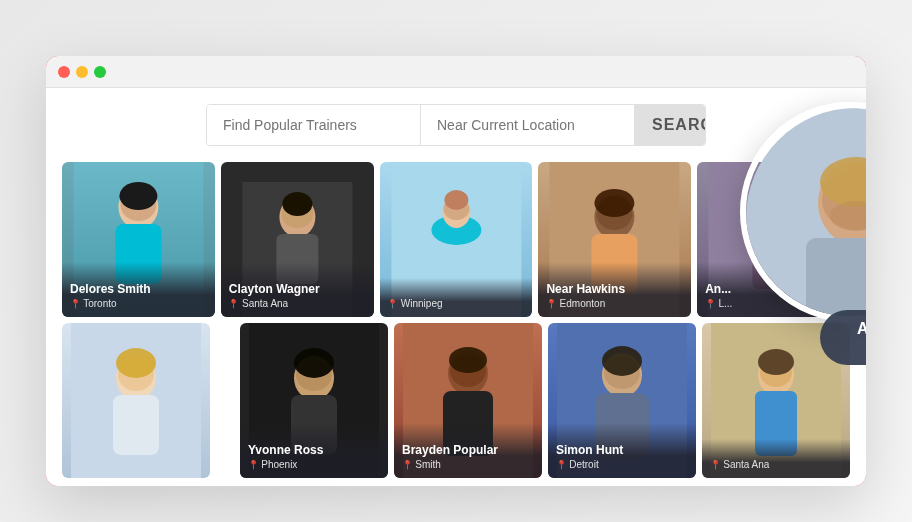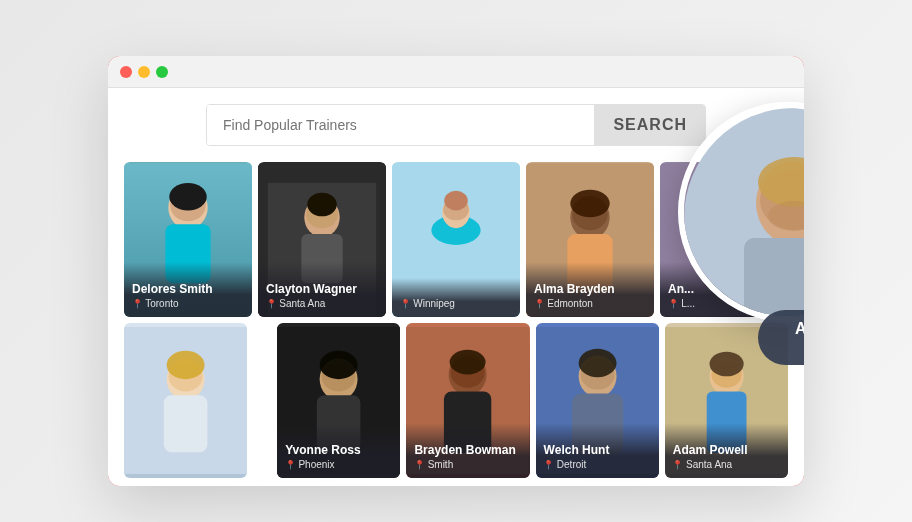--- a/index.html
+++ b/index.html
@@ -9,21 +9,21 @@
       background: #f0f0f0;
       font-family: -apple-system, BlinkMacSystemFont, 'Segoe UI', sans-serif;
       overflow: hidden;
       display: flex;
       align-items: center;
       justify-content: center;
       background: linear-gradient(135deg, #e8e8e8 0%, #f5f5f5 100%);
     }
 
     .browser-window {
-      width: 696px;
+      width: 820px;
       height: 430px;
       background: #ef4444;
       border-radius: 12px;
       box-shadow: 0 20px 60px rgba(0,0,0,0.15);
       overflow: visible;
       position: relative;
       margin-top: 20px;
     }
 
     .browser-titlebar {
@@ -211,20 +211,21 @@
   <div class="browser-titlebar">
     <div class="traffic-light tl-red"></div>
     <div class="traffic-light tl-yellow"></div>
     <div class="traffic-light tl-green"></div>
   </div>
 
   <div class="browser-content">
 
     <div class="search-bar">
       <input class="search-find" type="text" placeholder="Find Popular Trainers" style="">
+      <input class="search-near" type="text" placeholder="Near Current Location" style="">
       <button class="search-btn">SEARCH</button>
     </div>
 
     <div class="cards-container">
 
       <div class="cards-row">
 
         <div class="card" style="background:linear-gradient(to bottom, #6aacb8 0%, #4a8c98 100%);">
           <div class="person">
             
@@ -297,21 +298,21 @@
           <div class="person">
             <svg width="100%" height="100%" viewBox="0 0 130 155" xmlns="http://www.w3.org/2000/svg">
               <rect width="130" height="155" fill="#c09870"></rect>
               <ellipse cx="65" cy="55" rx="20" ry="22" fill="#8b6040"></ellipse>
               <rect x="42" y="72" width="46" height="60" rx="8" fill="#e8a060"></rect>
               <ellipse cx="65" cy="52" rx="18" ry="16" fill="#7a5030"></ellipse>
               <ellipse cx="65" cy="41" rx="20" ry="14" fill="#3a1a00" opacity="0.9"></ellipse>
             </svg>
           </div>
           <div class="card-overlay">
-            <div class="card-name">Alma Brayden</div>
+            <div class="card-name">Near Hawkins</div>
             <div class="card-location">
               <span class="pin-icon">📍</span>
               <span>Edmonton</span>
             </div>
           </div>
         </div>
 
         <div class="card" style="background: linear-gradient(to bottom, #9088a0 0%, #706080 100%);">
           <div class="person">
             <svg width="100%" height="100%" viewBox="0 0 130 155" xmlns="http://www.w3.org/2000/svg">
@@ -370,59 +371,58 @@
           <div class="person">
             <svg width="100%" height="100%" viewBox="0 0 130 155" xmlns="http://www.w3.org/2000/svg">
               <rect width="130" height="155" fill="#b06848"></rect>
               <ellipse cx="65" cy="50" rx="20" ry="22" fill="#8b5030"></ellipse>
               <rect x="40" y="68" width="50" height="65" rx="8" fill="#222"></rect>
               <ellipse cx="65" cy="48" rx="18" ry="16" fill="#7a4020"></ellipse>
               <ellipse cx="65" cy="37" rx="19" ry="13" fill="#2a1800" opacity="0.9"></ellipse>
             </svg>
           </div>
           <div class="card-overlay">
-            <div class="card-name">Brayden Bowman</div>
+            <div class="card-name">Brayden Popular</div>
             <div class="card-location">
               <span class="pin-icon">📍</span>
               <span>Smith</span>
             </div>
           </div>
         </div>
 
         <div class="card" style="background: linear-gradient(to bottom, #5878c0 0%, #3858a0 100%);">
           <div class="person">
             <svg width="100%" height="100%" viewBox="0 0 130 155" xmlns="http://www.w3.org/2000/svg">
               <rect width="130" height="155" fill="#5070b0"></rect>
               <ellipse cx="65" cy="52" rx="20" ry="22" fill="#d0a880"></ellipse>
               <rect x="38" y="70" width="54" height="65" rx="10" fill="#607090"></rect>
               <ellipse cx="65" cy="50" rx="18" ry="16" fill="#c09870"></ellipse>
               <ellipse cx="65" cy="38" rx="20" ry="15" fill="#282010" opacity="0.9"></ellipse>
             </svg>
           </div>
           <div class="card-overlay">
-            <div class="card-name">Welch Hunt</div>
+            <div class="card-name">Simon Hunt</div>
             <div class="card-location">
               <span class="pin-icon">📍</span>
               <span>Detroit</span>
             </div>
           </div>
         </div>
 
         <div class="card" style="background: linear-gradient(to bottom, #d8c8a8 0%, #b8a880 100%);">
           <div class="person">
             <svg width="100%" height="100%" viewBox="0 0 130 155" xmlns="http://www.w3.org/2000/svg">
               <rect width="130" height="155" fill="#c8b888"></rect>
               <ellipse cx="65" cy="52" rx="18" ry="20" fill="#e8c090"></ellipse>
               <rect x="44" y="68" width="42" height="65" rx="6" fill="#4090d0"></rect>
               <ellipse cx="65" cy="50" rx="16" ry="14" fill="#ddb070"></ellipse>
               <ellipse cx="65" cy="39" rx="18" ry="13" fill="#503820" opacity="0.9"></ellipse>
             </svg>
           </div>
           <div class="card-overlay">
-            <div class="card-name">Adam Powell</div>
             <div class="card-location">
               <span class="pin-icon">📍</span>
               <span>Santa Ana</span>
             </div>
           </div>
         </div>
 
       </div>
 
       <div class="featured-card">

